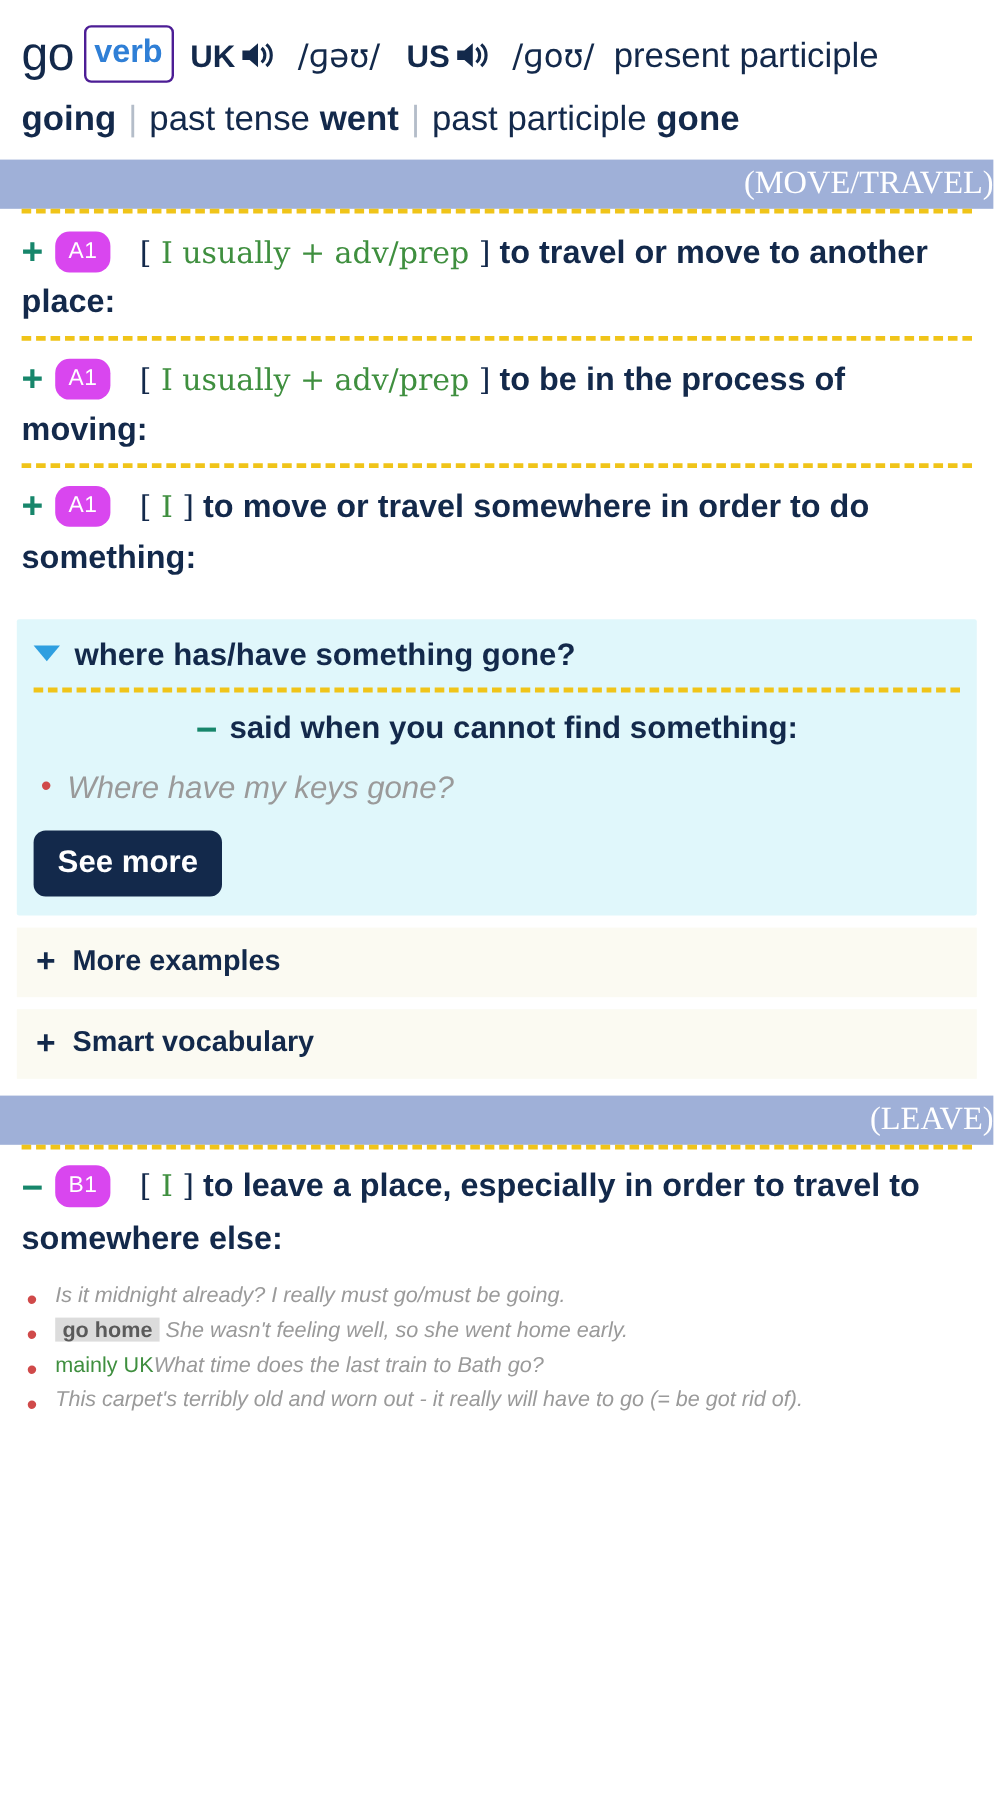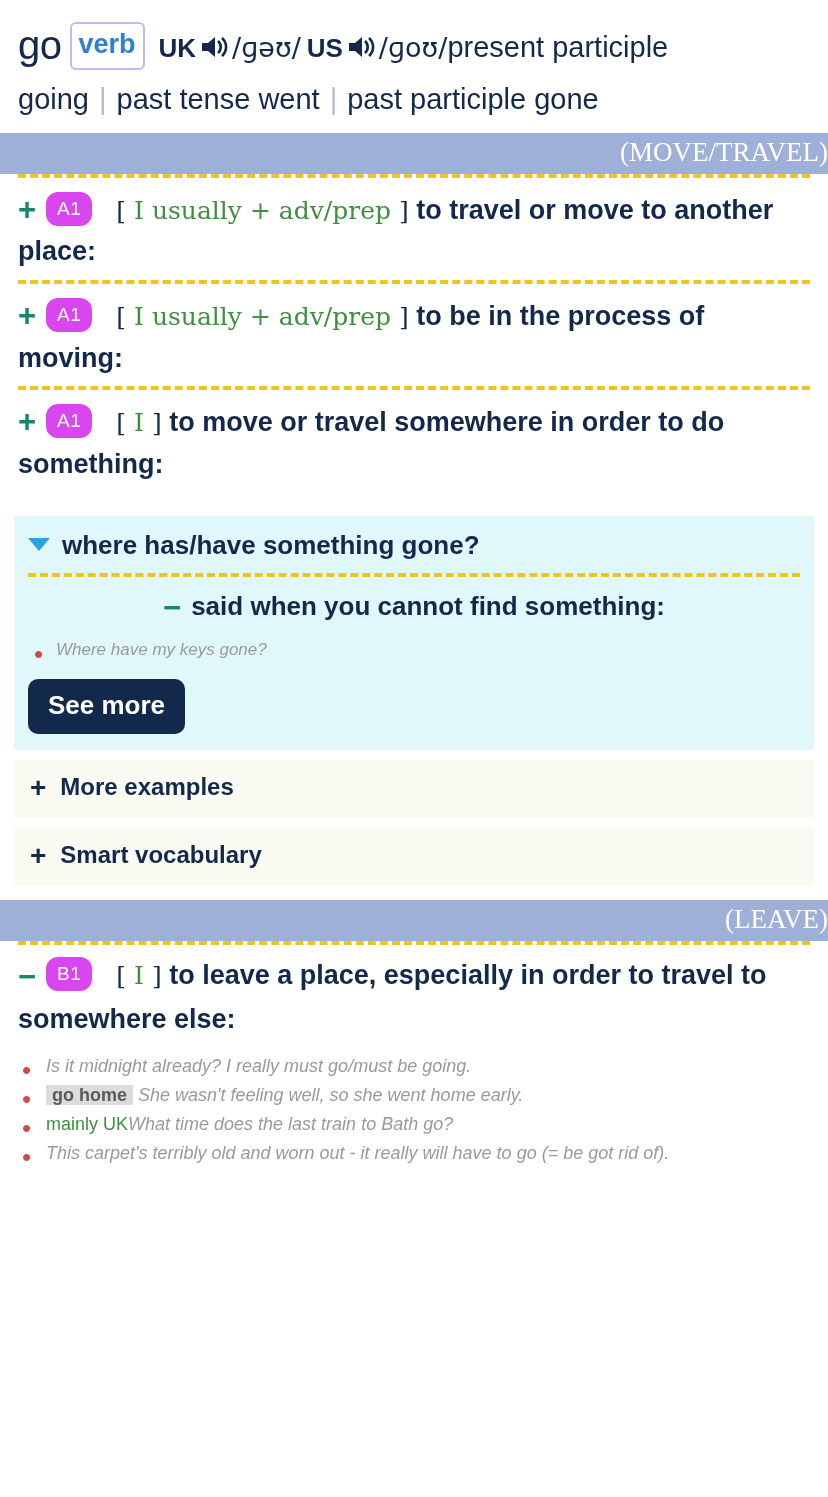--- a/index.html
+++ b/index.html
@@ -26,21 +26,21 @@
   }
   .headword {
     font-size: 40px;
     font-weight: 400;
     color: #13294b;
     letter-spacing: -0.5px;
     vertical-align: -2px;
   }
   .pos-box {
     display: inline-block;
-    border: 2px solid #c4b5fd;
+    border: 2px solid #4c1d95;
     border-radius: 6px;
     color: #2f7fd6;
     font-size: 27px;
     font-weight: 700;
     padding: 0px 7px 2px 7px;
     margin: 0 8px;
     vertical-align: 4px;
   }
   .region {
     font-size: 26px;
@@ -51,30 +51,30 @@
   .speaker {
     display: inline-block;
     vertical-align: -3px;
     margin: 0 2px 0 4px;
   }
   .ipa {
     font-size: 27px;
     font-weight: 400;
     color: #13294b;
     font-family: "DejaVu Sans", sans-serif;
-    margin: 0 0;
+    margin: 0 16px;
   }
   .infl-plain {
     font-size: 29px;
     font-weight: 400;
     color: #13294b;
   }
   .infl-bold {
     font-size: 29px;
-    font-weight: 400;
+    font-weight: 700;
     color: #13294b;
   }
   .sep {
     color: #b4bdc9;
     font-weight: 400;
     margin: 0 10px;
   }
 
   
   .guideword {
@@ -173,21 +173,21 @@
     text-align: center;
   }
   .example-list {
     list-style: none;
     margin: 6px 0 0 0;
     padding: 0;
   }
   .example-list li {
     position: relative;
     padding-left: 28px;
-    font-size: 17px;
+    font-size: 26px;
     line-height: 1.5;
     color: #9a9a9a;
     font-style: italic;
     margin-bottom: 2px;
   }
   .example-list li::before {
     content: "•";
     position: absolute;
     left: 6px;
     top: -2px;

